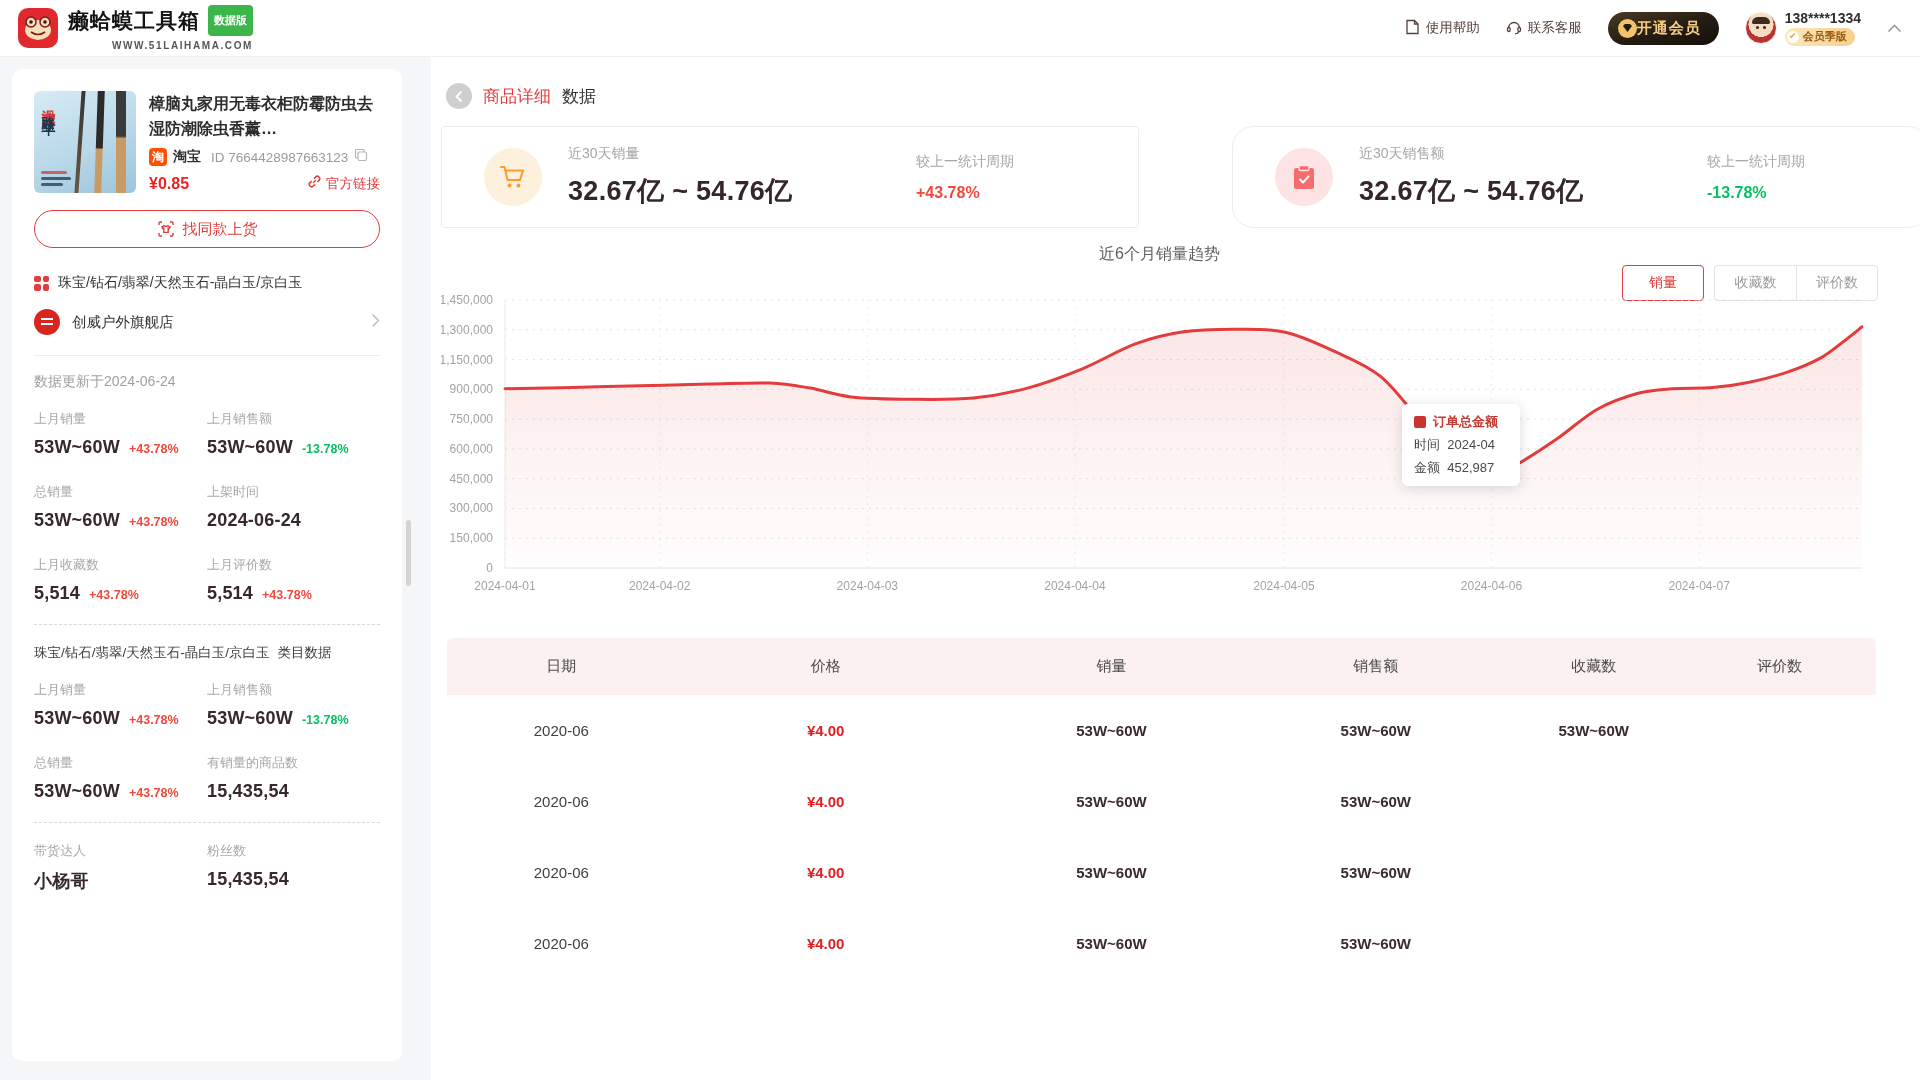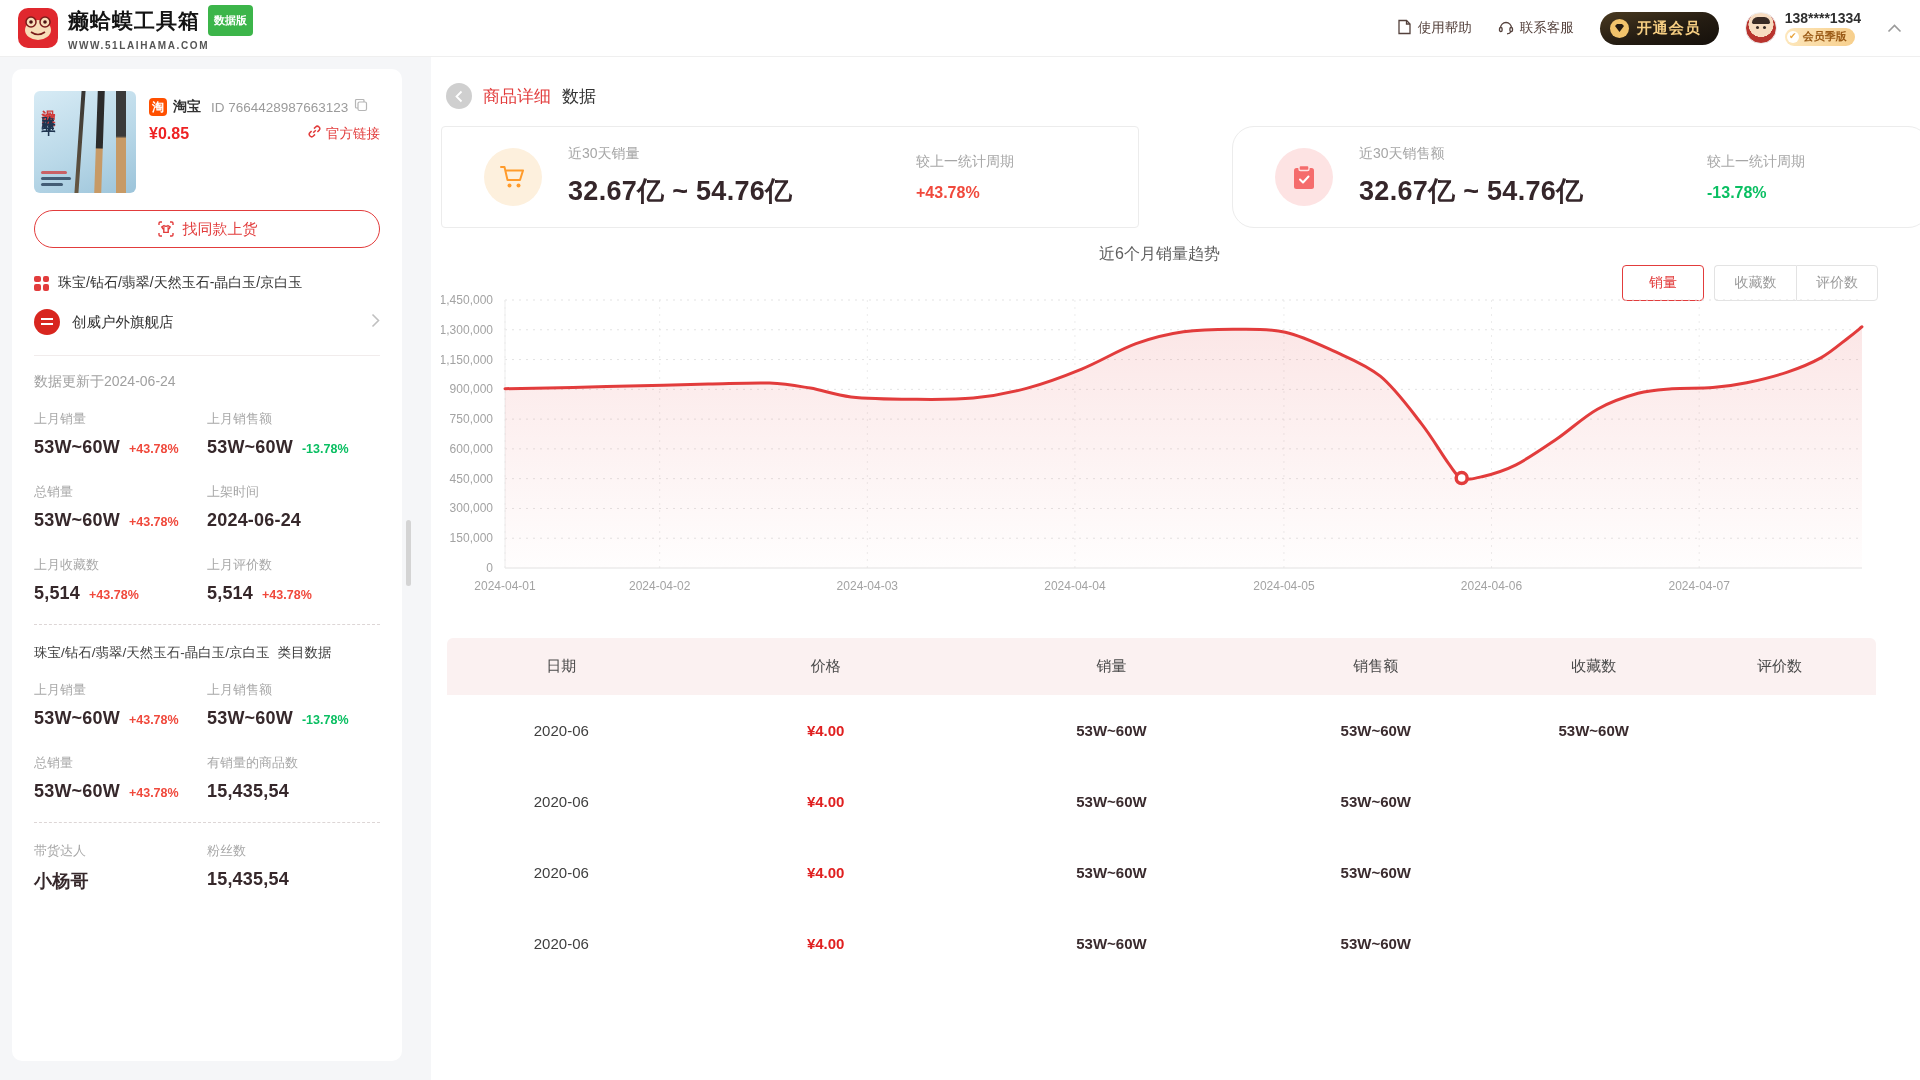--- a/index.html
+++ b/index.html
@@ -7,29 +7,29 @@
        font-family:"Liberation Sans","DejaVu Sans",sans-serif;color:#333;}
   .page{position:relative;width:1920px;height:1080px;}
 
   
   .topbar{position:absolute;left:0;top:0;width:1920px;height:57px;background:#fff;
           border-bottom:1px solid #efefef;display:flex;align-items:center;
           padding:0 18px;box-sizing:border-box;z-index:10;}
   .brand{display:flex;align-items:center;gap:10px;}
   .logo-box{width:40px;height:40px;border-radius:10px;background:#e0282e;position:relative;flex:none;}
   .logo-box svg{position:absolute;left:4px;top:5px;}
-  .brand-col{display:flex;flex-direction:column;line-height:1;}
+  .brand-col{display:flex;flex-direction:column;line-height:1;text-align:right;}
   .brand-row{display:flex;align-items:center;gap:8px;}
   .brand-title{font-size:21px;font-weight:800;color:#141414;letter-spacing:1px;}
   .brand-badge{background:#3cb54a;color:#fff;font-size:11px;font-weight:700;
                padding:10px 6px;border-radius:4px;}
   .brand-sub{font-size:10px;color:#555;font-weight:700;letter-spacing:1.6px;margin-top:5px;}
   .top-right{margin-left:auto;display:flex;align-items:center;gap:26px;}
   .nav-item{display:flex;align-items:center;gap:6px;font-size:13.5px;color:#54413c;cursor:pointer;}
-  .vip-btn{display:flex;align-items:center;gap:8px;height:33px;padding:0 18px 0 10px;
+  .vip-btn{display:flex;align-items:center;height:33px;padding:0 18px 0 10px;
            border:none;border-radius:17px;cursor:pointer;
            background:linear-gradient(165deg,#4a3a21 0%,#241c12 55%,#15100b 100%);
            color:#f6ce82;font-size:15px;font-weight:700;letter-spacing:1px;text-align:right;}
   .vip-diamond{width:19px;height:19px;border-radius:50%;background:#f2c36b;display:flex;
                align-items:center;justify-content:center;flex:none;}
   .user{display:flex;align-items:center;gap:8px;}
   .avatar{width:30px;height:30px;border-radius:50%;flex:none;overflow:hidden;
           background:radial-gradient(circle at 50% 38%,#f7dcc0 0 52%,#b8342e 53% 100%);
           border:1px solid #eee;position:relative;}
   .avatar:before{content:"";position:absolute;left:6px;top:4px;width:18px;height:7px;
@@ -228,20 +228,21 @@
           <i class="rod rod2"></i>
           <i class="rod rod3"></i>
         <span class="pimg-text"><b>滑漂</b>路亚竿</span>
         <span class="pimg-bullets">
             <i></i>
             <i></i>
             <i></i>
           </span>
       </div>
       <div class="product-info">
+        <div class="product-title">樟脑丸家用无毒衣柜防霉防虫去湿防潮除虫香薰…</div>
         <div class="meta-row">
           <span class="tb-badge">淘</span>
           <span class="platform">淘宝</span>
           <span class="item-id">ID 7664428987663123</span>
           <span>
             <svg width="14" height="14" viewBox="0 0 14 14" fill="none" stroke="#b5b5b5" stroke-width="1.2">
               <rect x="4" y="4" width="8.5" height="8.5" rx="1.5"></rect>
                 <path d="M10 4 V2.5 A1 1 0 0 0 9 1.5 H2.5 A1 1 0 0 0 1.5 2.5 V9 a1 1 0 0 0 1 1 H4"></path>
             </svg>
           </span>
@@ -495,20 +496,28 @@
         <text x="218.698" y="308" text-anchor="middle" font-size="12" fill="#a3a3a3">2024-04-02</text>
         <text x="426.319" y="308" text-anchor="middle" font-size="12" fill="#a3a3a3">2024-04-03</text>
         <text x="633.9399999999999" y="308" text-anchor="middle" font-size="12" fill="#a3a3a3">2024-04-04</text>
         <text x="842.9179999999999" y="308" text-anchor="middle" font-size="12" fill="#a3a3a3">2024-04-05</text>
         <text x="1050.539" y="308" text-anchor="middle" font-size="12" fill="#a3a3a3">2024-04-06</text>
         <text x="1258.16" y="308" text-anchor="middle" font-size="12" fill="#a3a3a3">2024-04-07</text>
         <path d="M64.0,106.7C75.3,106.5 109.2,105.9 131.9,105.4C154.5,104.9 177.1,104.3 199.7,103.8C222.3,103.2 246.1,102.5 267.5,102.1C289.0,101.7 311.7,100.5 328.6,101.1C345.6,101.8 355.8,103.9 369.3,106.1C382.9,108.4 393.1,113.0 410.0,114.9C427.0,116.7 450.7,117.1 471.1,117.3C491.5,117.5 512.9,117.9 532.2,116.1C551.4,114.2 568.4,111.0 586.4,106.1C604.5,101.3 622.6,94.5 640.7,87.1C658.8,79.7 678.0,67.9 695.0,61.7C712.0,55.5 725.5,52.2 742.5,49.8C759.5,47.3 779.8,47.1 796.8,47.2C813.7,47.2 828.4,46.6 844.3,50.2C860.1,53.7 875.9,61.3 891.8,68.6C907.6,76.0 924.6,82.2 939.3,94.2C954.0,106.3 968.7,126.7 980.0,141.1C991.3,155.5 1000.3,171.6 1007.1,180.8C1013.9,190.0 1015.0,193.8 1020.7,196.1C1026.3,198.4 1032.0,196.9 1041.0,194.7C1050.1,192.5 1062.5,189.1 1075.0,182.8C1087.4,176.5 1102.1,166.2 1115.7,157.0C1129.2,147.7 1142.8,134.8 1156.4,127.2C1170.0,119.6 1184.7,114.7 1197.1,111.3C1209.5,107.9 1218.6,107.7 1231.0,106.7C1243.5,105.8 1259.3,106.5 1271.7,105.5C1284.2,104.6 1293.2,103.4 1305.7,100.8C1318.1,98.2 1333.9,94.3 1346.4,90.1C1358.8,85.9 1370.1,81.3 1380.3,75.6C1390.5,69.8 1400.6,60.8 1407.4,55.7C1414.2,50.6 1418.7,46.6 1421.0,44.8L1421,286 L64,286 Z" fill="url(#areaGrad)" stroke="none"></path>
         <path d="M64.0,106.7C75.3,106.5 109.2,105.9 131.9,105.4C154.5,104.9 177.1,104.3 199.7,103.8C222.3,103.2 246.1,102.5 267.5,102.1C289.0,101.7 311.7,100.5 328.6,101.1C345.6,101.8 355.8,103.9 369.3,106.1C382.9,108.4 393.1,113.0 410.0,114.9C427.0,116.7 450.7,117.1 471.1,117.3C491.5,117.5 512.9,117.9 532.2,116.1C551.4,114.2 568.4,111.0 586.4,106.1C604.5,101.3 622.6,94.5 640.7,87.1C658.8,79.7 678.0,67.9 695.0,61.7C712.0,55.5 725.5,52.2 742.5,49.8C759.5,47.3 779.8,47.1 796.8,47.2C813.7,47.2 828.4,46.6 844.3,50.2C860.1,53.7 875.9,61.3 891.8,68.6C907.6,76.0 924.6,82.2 939.3,94.2C954.0,106.3 968.7,126.7 980.0,141.1C991.3,155.5 1000.3,171.6 1007.1,180.8C1013.9,190.0 1015.0,193.8 1020.7,196.1C1026.3,198.4 1032.0,196.9 1041.0,194.7C1050.1,192.5 1062.5,189.1 1075.0,182.8C1087.4,176.5 1102.1,166.2 1115.7,157.0C1129.2,147.7 1142.8,134.8 1156.4,127.2C1170.0,119.6 1184.7,114.7 1197.1,111.3C1209.5,107.9 1218.6,107.7 1231.0,106.7C1243.5,105.8 1259.3,106.5 1271.7,105.5C1284.2,104.6 1293.2,103.4 1305.7,100.8C1318.1,98.2 1333.9,94.3 1346.4,90.1C1358.8,85.9 1370.1,81.3 1380.3,75.6C1390.5,69.8 1400.6,60.8 1407.4,55.7C1414.2,50.6 1418.7,46.6 1421.0,44.8" fill="none" stroke="#e23c3c" stroke-width="3" stroke-linecap="round" stroke-linejoin="round"></path>
         <circle cx="1020.685" cy="196.07369185185183" r="5.5" fill="#fff" stroke="#e23c3c" stroke-width="3.5"></circle>
       </svg>
+    <div class="chart-tooltip">
+      <div class="tt-head">
+        <span class="tt-sq"></span>
+        <span>订单总金额</span>
+      </div>
+      <div class="tt-row"><span>时间</span>&nbsp;&nbsp;<span>2024-04</span></div>
+      <div class="tt-row"><span>金额</span>&nbsp;&nbsp;<span>452,987</span></div>
+    </div>
   </div>
 
   <div class="data-table">
     <div class="t-head" id="table-head">
         <div>日期</div>
         <div>价格</div>
         <div>销量</div>
         <div>销售额</div>
         <div>收藏数</div>
         <div>评价数</div>

